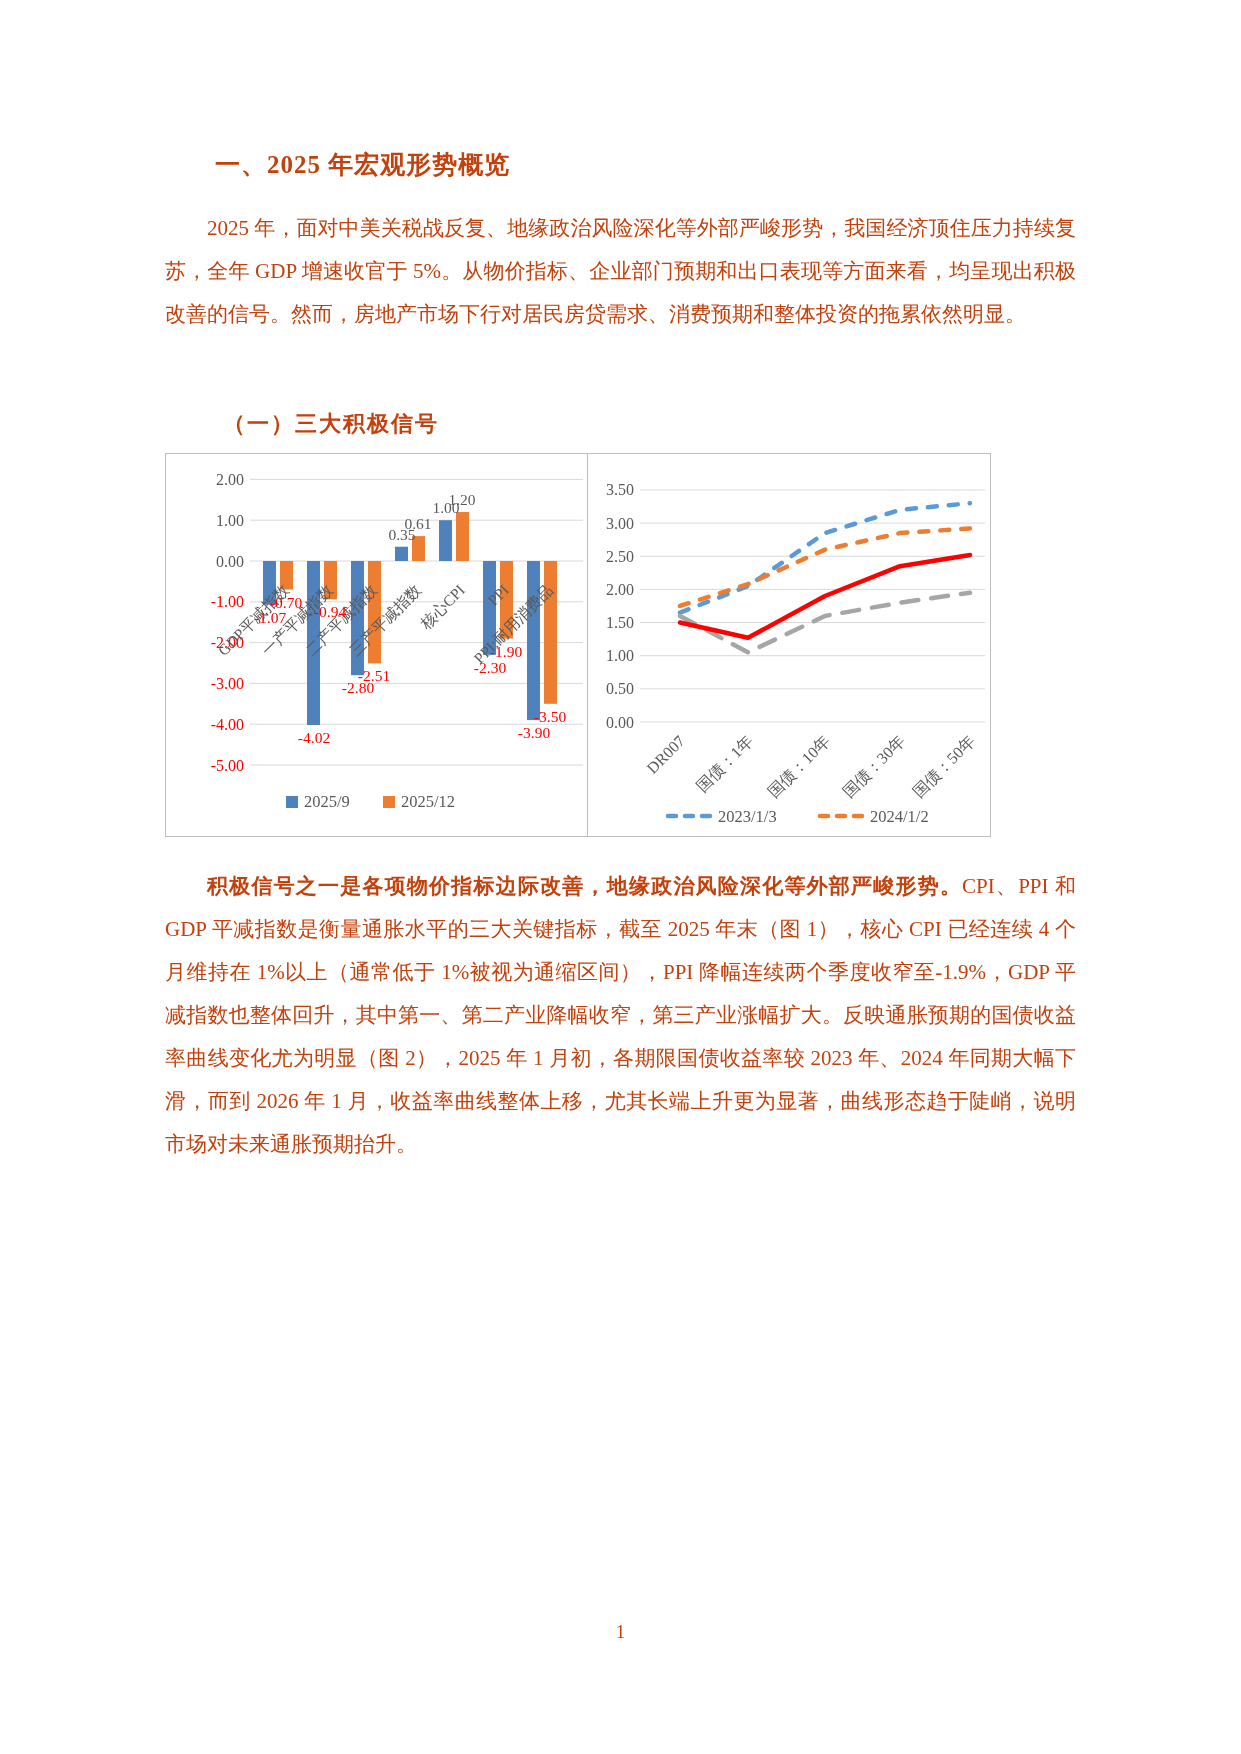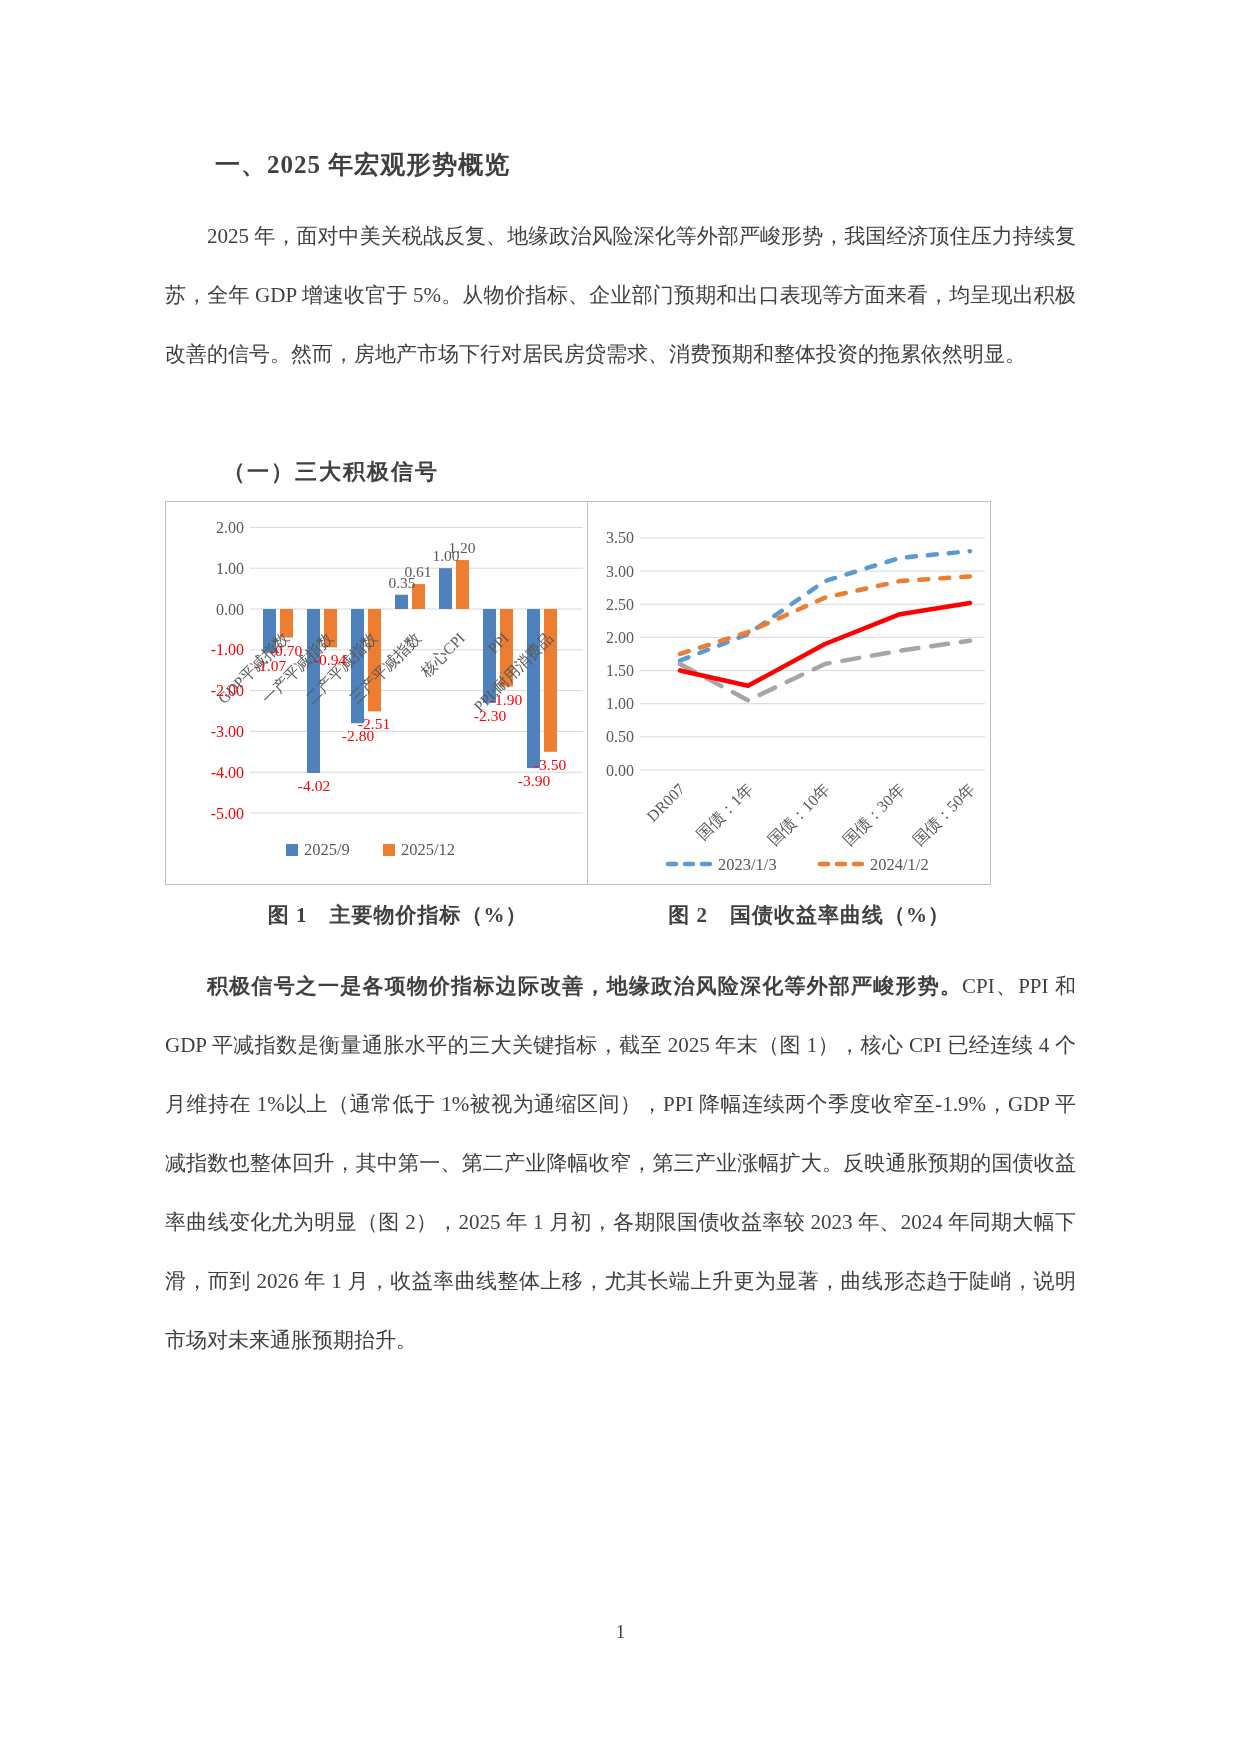--- a/index.html
+++ b/index.html
@@ -1,31 +1,31 @@
 <!DOCTYPE html>
 <html><head>
 <meta charset="utf-8">
 <style>
   html,body{margin:0;padding:0;background:#ffffff;}
   .page{
     position:relative;
     width:1241px;height:1754px;
     background:#ffffff;
     font-family:"Liberation Serif","DejaVu Serif",serif;
-    color:#404040;
+    color:#c2410c;
     overflow:hidden;
   }
   .content{padding:0 165px;}
   h1.sec{
     margin:148px 0 0 50px;
     font-size:25px;font-weight:bold;letter-spacing:1px;
   }
   p.body{
     margin:26px 0 0 0;
-    font-size:21px;line-height:59px;
+    font-size:21px;line-height:43px;
     text-align:justify;
     text-indent:42px;
   }
   h2.subsec{
     margin:73px 0 14px 58px;
     font-size:22px;font-weight:bold;letter-spacing:2px;
   }
   .figure-row{
     display:flex;
   }
@@ -149,23 +149,19 @@
             <polyline points="92,161.92000000000002 160,198.385 237,161.92000000000002 312,148.66 382,138.715" fill="none" stroke="#A6A6A6" stroke-width="4.5" stroke-linecap="round" stroke-linejoin="round" stroke-dasharray="17 13"></polyline>
             <polyline points="92,168.55 160,183.799 237,142.03000000000003 312,112.195 382,100.924" fill="none" stroke="#FF0000" stroke-width="4.5" stroke-linecap="round" stroke-linejoin="round"></polyline>
             <line x1="80" y1="362" x2="122" y2="362" stroke="#5B9BD5" stroke-width="4.5" stroke-linecap="round" stroke-dasharray="8 9"></line>
             <text x="130" y="368" font-size="16.5" fill="#595959">2023/1/3</text>
             <line x1="232" y1="362" x2="274" y2="362" stroke="#ED7D31" stroke-width="4.5" stroke-linecap="round" stroke-dasharray="8 9"></line>
             <text x="282" y="368" font-size="16.5" fill="#595959">2024/1/2</text>
           </svg>
       </div>
     </div>
 
-    <div class="captions">
-      <div class="caption c1">图 1　主要物价指标（%）</div>
-      <div class="caption c2">图 2　国债收益率曲线（%）</div>
-    </div>
 
     <p class="body analysis"><span class="bold">积极信号之一是各项物价指标边际改善，地缘政治风险深化等外部严峻形势。</span><span>CPI、PPI 和 GDP 平减指数是衡量通胀水平的三大关键指标，截至 2025 年末（图 1），核心 CPI 已经连续 4 个月维持在 1%以上（通常低于 1%被视为通缩区间），PPI 降幅连续两个季度收窄至-1.9%，GDP 平减指数也整体回升，其中第一、第二产业降幅收窄，第三产业涨幅扩大。反映通胀预期的国债收益率曲线变化尤为明显（图 2），2025 年 1 月初，各期限国债收益率较 2023 年、2024 年同期大幅下滑，而到 2026 年 1 月，收益率曲线整体上移，尤其长端上升更为显著，曲线形态趋于陡峭，说明市场对未来通胀预期抬升。</span></p>
 
   </div>
 
   <div class="page-number">1</div>
 </div>
 
 </body></html>

